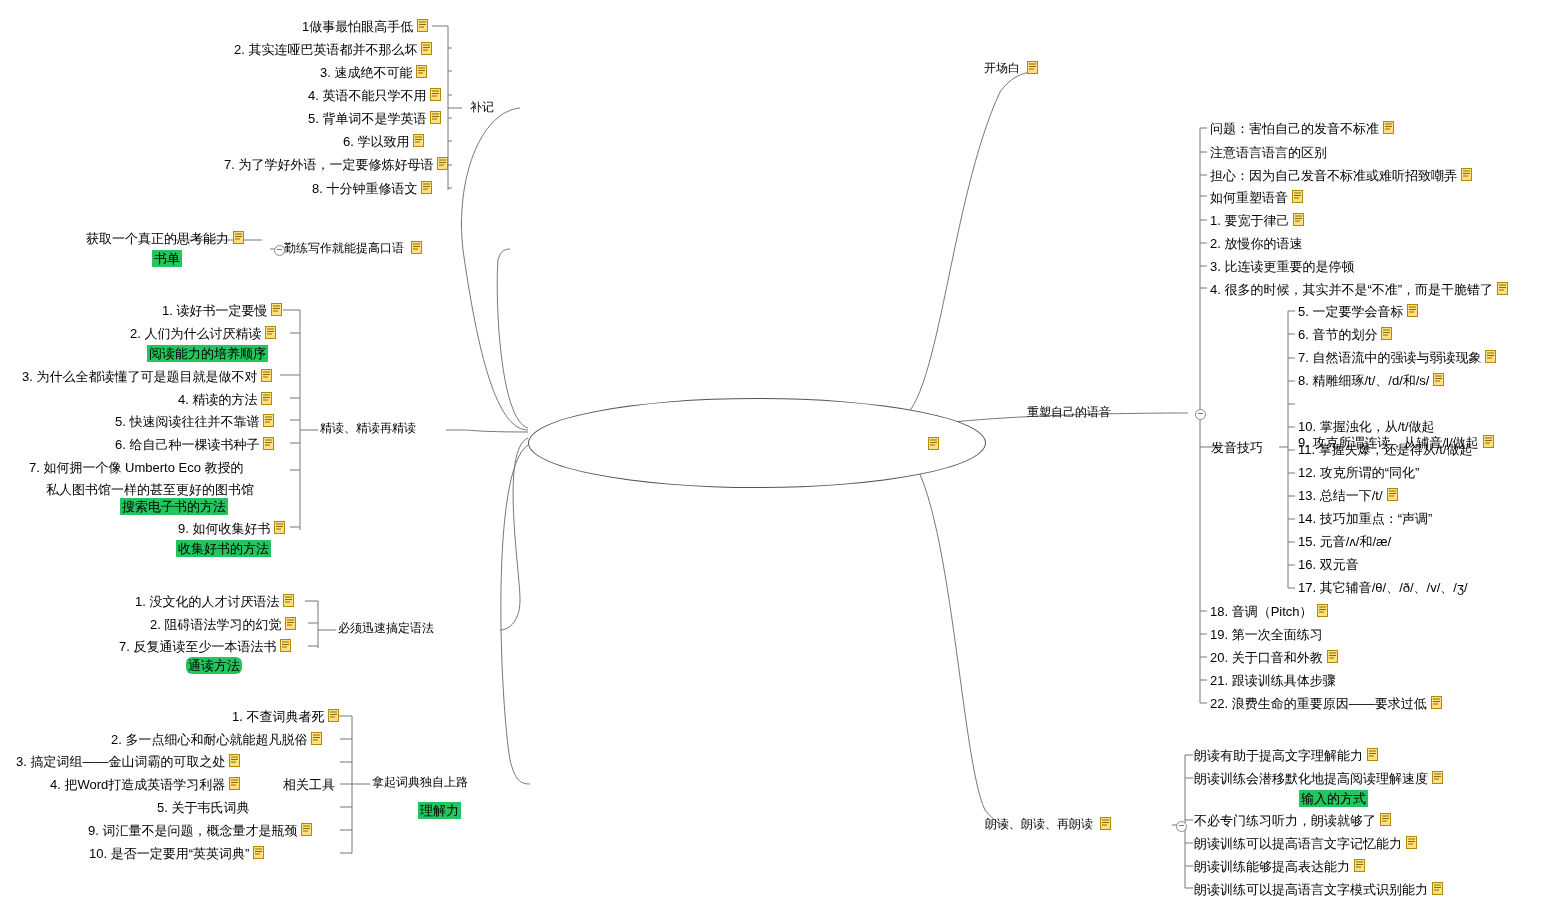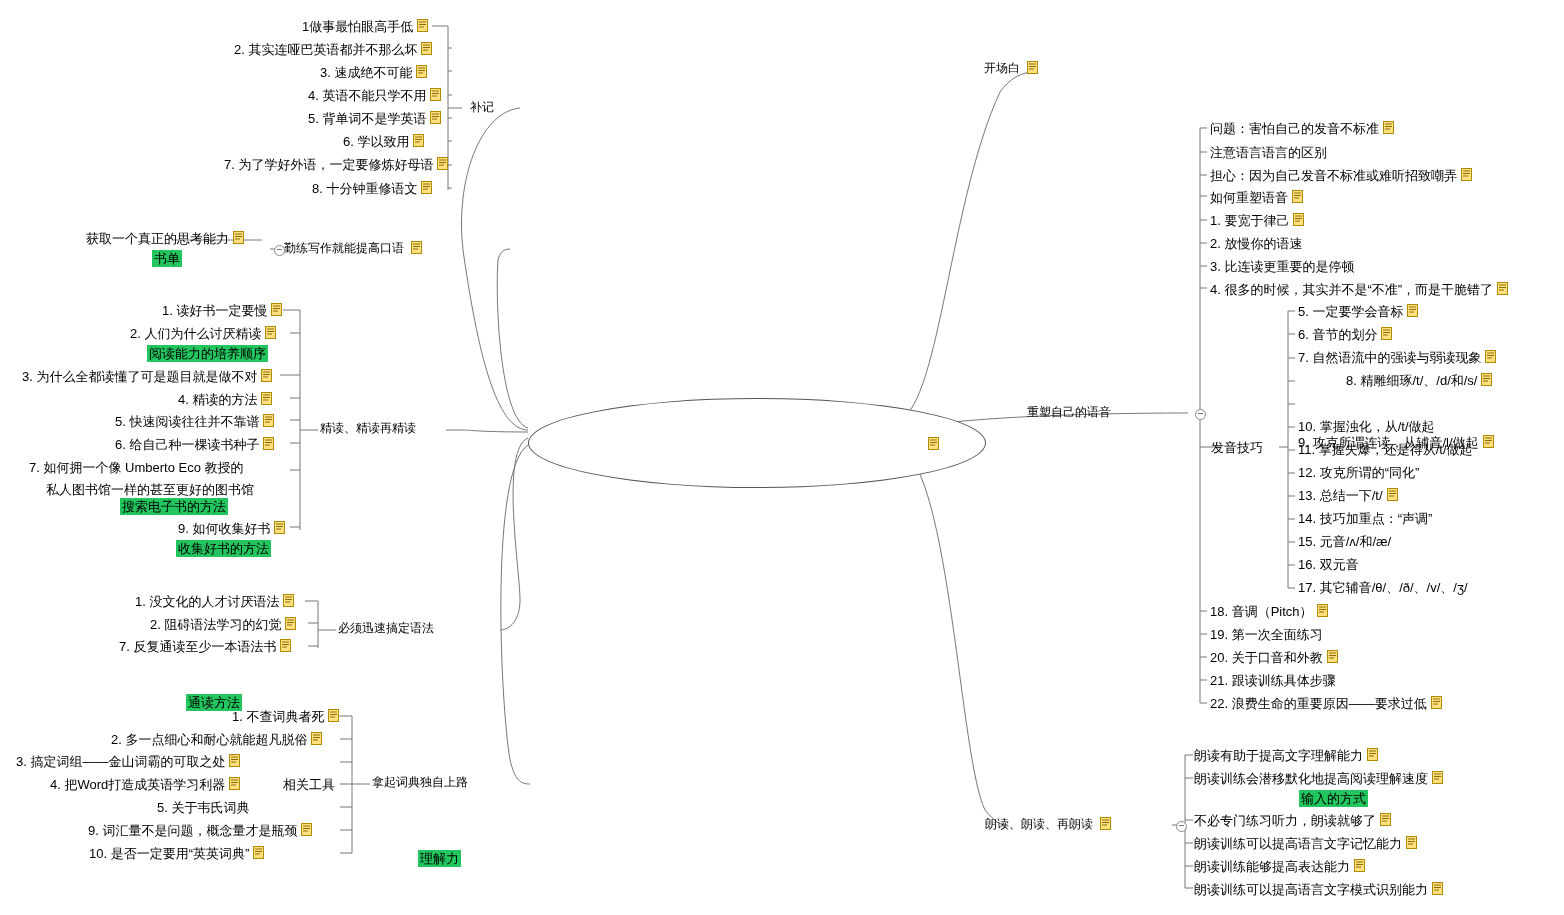--- a/index.html
+++ b/index.html
@@ -367,29 +367,29 @@
           <line x1="2" y1="3" x2="9" y2="3" stroke="#8a6d00"></line>
           <line x1="2" y1="5.5" x2="9" y2="5.5" stroke="#8a6d00"></line>
           <line x1="2" y1="8" x2="7" y2="8" stroke="#8a6d00"></line>
         </svg></span></div>
   <div class="node" style="left:117px; top:637px;"><span class="txt">7. 反复通读至少一本语法书</span><span class="icon-note"><svg viewBox="0 0 11 13" width="11" height="13">
           <rect x="0.5" y="0.5" width="10" height="12" fill="#ffdf7f" stroke="#b08a00"></rect>
           <line x1="2" y1="3" x2="9" y2="3" stroke="#8a6d00"></line>
           <line x1="2" y1="5.5" x2="9" y2="5.5" stroke="#8a6d00"></line>
           <line x1="2" y1="8" x2="7" y2="8" stroke="#8a6d00"></line>
         </svg></span></div>
-  <div class="node highlight" style="left:186px; top:694px;"><span class="txt">通读方法</span></div>
+  <div class="node highlight" style="left:186px; top:657px;border-radius:6px;"><span class="txt">通读方法</span></div>
 
   <div class="branch-label" style="left:372px; top:774px;">
     <span class="txt">拿起词典独自上路</span>
   </div>
   <div class="sub-label" style="left:283px; top:776px;">
     <span class="txt">相关工具</span>
   </div>
-  <div class="node highlight" style="left:418px; top:802px;margin-top:48px;"><span class="txt">理解力</span></div>
+  <div class="node highlight" style="left:418px; top:802px;"><span class="txt">理解力</span></div>
   <div class="node" style="left:230px; top:707px;"><span class="txt">1. 不查词典者死</span><span class="icon-note"><svg viewBox="0 0 11 13" width="11" height="13">
           <rect x="0.5" y="0.5" width="10" height="12" fill="#ffdf7f" stroke="#b08a00"></rect>
           <line x1="2" y1="3" x2="9" y2="3" stroke="#8a6d00"></line>
           <line x1="2" y1="5.5" x2="9" y2="5.5" stroke="#8a6d00"></line>
           <line x1="2" y1="8" x2="7" y2="8" stroke="#8a6d00"></line>
         </svg></span></div>
   <div class="node" style="left:109px; top:730px;"><span class="txt">2. 多一点细心和耐心就能超凡脱俗</span><span class="icon-note"><svg viewBox="0 0 11 13" width="11" height="13">
           <rect x="0.5" y="0.5" width="10" height="12" fill="#ffdf7f" stroke="#b08a00"></rect>
           <line x1="2" y1="3" x2="9" y2="3" stroke="#8a6d00"></line>
           <line x1="2" y1="5.5" x2="9" y2="5.5" stroke="#8a6d00"></line>
@@ -473,21 +473,21 @@
           <line x1="2" y1="3" x2="9" y2="3" stroke="#8a6d00"></line>
           <line x1="2" y1="5.5" x2="9" y2="5.5" stroke="#8a6d00"></line>
           <line x1="2" y1="8" x2="7" y2="8" stroke="#8a6d00"></line>
         </svg></span></div>
   <div class="node" style="left:1296px; top:348px;"><span class="txt">7. 自然语流中的强读与弱读现象</span><span class="icon-note"><svg viewBox="0 0 11 13" width="11" height="13">
           <rect x="0.5" y="0.5" width="10" height="12" fill="#ffdf7f" stroke="#b08a00"></rect>
           <line x1="2" y1="3" x2="9" y2="3" stroke="#8a6d00"></line>
           <line x1="2" y1="5.5" x2="9" y2="5.5" stroke="#8a6d00"></line>
           <line x1="2" y1="8" x2="7" y2="8" stroke="#8a6d00"></line>
         </svg></span></div>
-  <div class="node" style="left:1296px; top:371px;margin-left:48px;"><span class="txt">8. 精雕细琢/t/、/d/和/s/</span><span class="icon-note"><svg viewBox="0 0 11 13" width="11" height="13">
+  <div class="node" style="left:1296px; top:371px;"><span class="txt">8. 精雕细琢/t/、/d/和/s/</span><span class="icon-note"><svg viewBox="0 0 11 13" width="11" height="13">
           <rect x="0.5" y="0.5" width="10" height="12" fill="#ffdf7f" stroke="#b08a00"></rect>
           <line x1="2" y1="3" x2="9" y2="3" stroke="#8a6d00"></line>
           <line x1="2" y1="5.5" x2="9" y2="5.5" stroke="#8a6d00"></line>
           <line x1="2" y1="8" x2="7" y2="8" stroke="#8a6d00"></line>
         </svg></span></div>
   <div class="node" style="left:1296px; top:394px;margin-top:39px;"><span class="txt">9. 攻克所谓连读，从辅音/l/做起</span><span class="icon-note"><svg viewBox="0 0 11 13" width="11" height="13">
           <rect x="0.5" y="0.5" width="10" height="12" fill="#ffdf7f" stroke="#b08a00"></rect>
           <line x1="2" y1="3" x2="9" y2="3" stroke="#8a6d00"></line>
           <line x1="2" y1="5.5" x2="9" y2="5.5" stroke="#8a6d00"></line>
           <line x1="2" y1="8" x2="7" y2="8" stroke="#8a6d00"></line>

